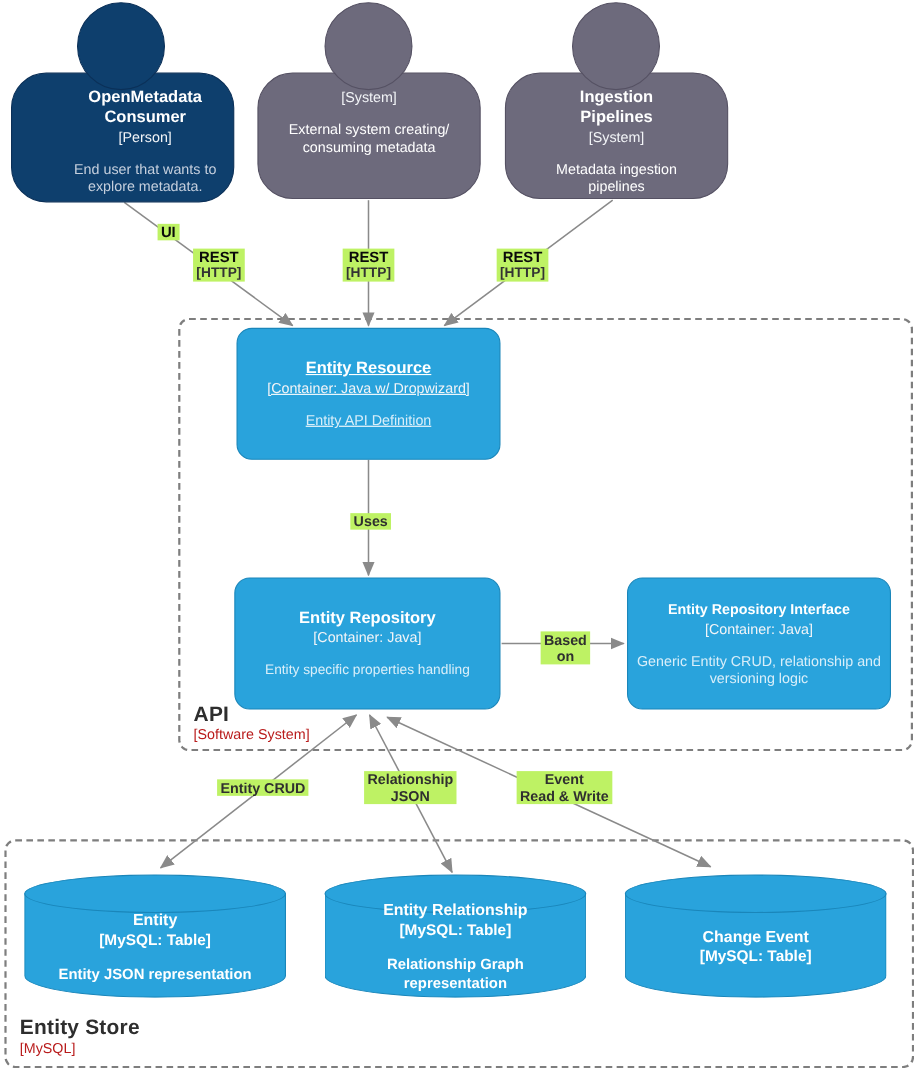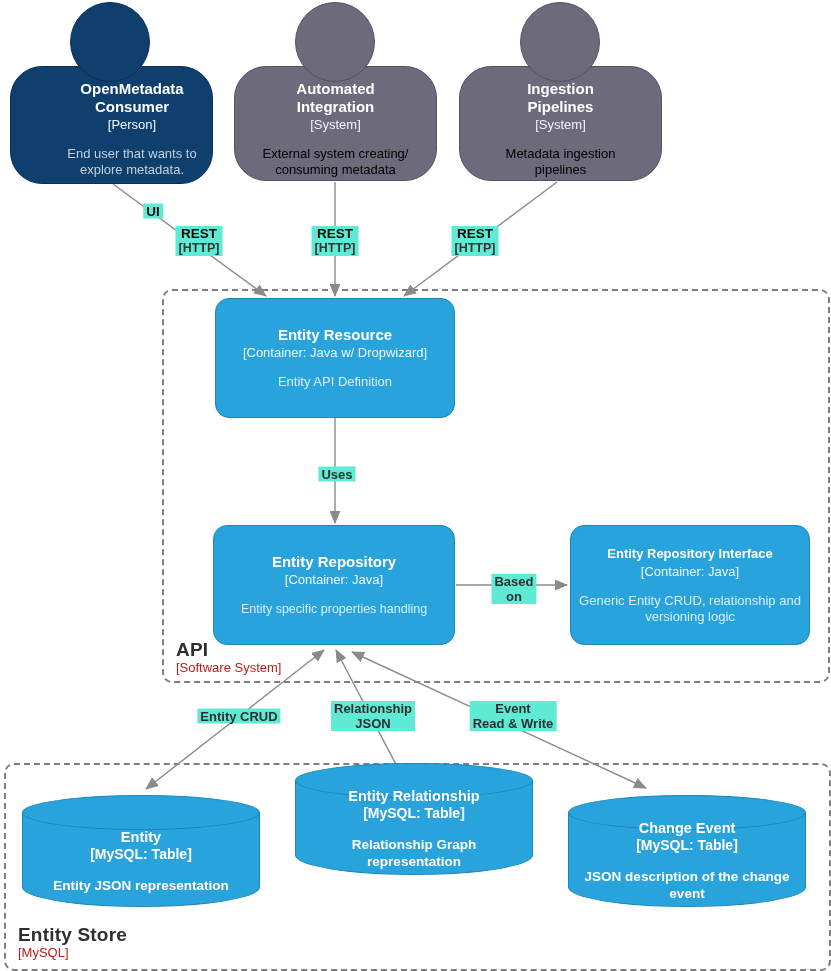--- a/index.html
+++ b/index.html
@@ -31,21 +31,21 @@
   .gray{background:#6d6a7c;border:1.5px solid #555163;}
   .blue{background:#29a3dc;border:1.5px solid #1a86ba;}
   .box{
     border-radius:14px;display:flex;flex-direction:column;align-items:center;justify-content:center;
   }
   .title{font-weight:bold;font-size:15px;line-height:18px;}
   .nowrap{white-space:nowrap;}
   .meta{font-size:13px;line-height:17px;color:#f2f4f7;}
   .desc{font-size:13px;line-height:16px;margin-top:13px;}
   .desc-on-navy{color:#c5cfdd;}
-  .desc-on-gray{color:#000000;}
+  .desc-on-gray{color:#ffffff;}
   .desc-on-blue{color:#d8eef9;}
   
   .cyl{position:absolute;z-index:3;}
   .cyl-body{
     position:absolute;left:0;right:0;top:17px;bottom:0;background:#29a3dc;
     border:1.5px solid #1a86ba;border-top:none;box-sizing:border-box;
     border-radius:0 0 50% 50% / 0 0 20px 20px;z-index:3;
   }
   .cyl-top{
     position:absolute;left:0;right:0;top:0;height:35px;background:#29a3dc;
@@ -54,21 +54,21 @@
   .cyl-text{
     position:absolute;left:0;right:0;top:24px;bottom:4px;z-index:5;display:flex;
     flex-direction:column;align-items:center;justify-content:center;text-align:center;color:#fff;
   }
   .cyl .title{font-size:14.5px;line-height:17px;}
   .cyl .meta{font-weight:bold;font-size:14px;line-height:17px;color:#fff;}
   .cyl .desc{font-weight:bold;font-size:13.5px;line-height:17px;margin-top:14px;}
   
   .elabel{
     position:absolute;z-index:5;transform:translate(-50%,-50%);text-align:center;
-    background:#5eead4;padding:0 3px;
+    background:#bef264;padding:0 3px;
   }
   .el-desc{font-weight:bold;font-size:13px;line-height:15px;color:#2f2f2f;}
   .el-desc.dark{color:#0a0a0a;font-size:13.5px;}
   .el-tech{font-size:12.5px;line-height:15px;color:#333333;font-weight:bold;}
 </style>
 </head>
 <body>
 
 <div class="canvas">
 
@@ -107,33 +107,32 @@
 
   <div class="person-head navy" style="left:70px;top:2px;"></div>
   <div class="node person-body navy" style="left:10px;top:66px;width:203px;height:118px;">
     <div class="title" style="max-width:150px;">OpenMetadata Consumer</div>
     <div class="meta">[Person]</div>
     <div class="desc desc-on-navy" style="max-width:170px;">End user that wants to explore metadata.</div>
   </div>
 
   <div class="person-head gray" style="left:295px;top:2px;"></div>
   <div class="node person-body gray" style="left:234px;top:66px;width:203px;height:115px;">
-    <div class="title" style="max-width:120px;">Automated Integration</div>
     <div class="meta">[System]</div>
     <div class="desc desc-on-gray" style="max-width:190px;">External system creating/ consuming metadata</div>
   </div>
 
   <div class="person-head gray" style="left:520px;top:2px;"></div>
   <div class="node person-body gray" style="left:459px;top:66px;width:203px;height:115px;">
     <div class="title" style="max-width:110px;">Ingestion Pipelines</div>
     <div class="meta">[System]</div>
     <div class="desc desc-on-gray" style="max-width:160px;">Metadata ingestion pipelines</div>
   </div>
 
-  <div class="node box blue" style="left:215px;top:298px;width:240px;height:120px;">
+  <div class="node box blue" style="left:215px;top:298px;width:240px;height:120px;text-decoration:underline;">
     <div class="title nowrap">Entity Resource</div>
     <div class="meta nowrap">[Container: Java w/ Dropwizard]</div>
     <div class="desc desc-on-blue nowrap">Entity API Definition</div>
   </div>
 
   <div class="node box blue" style="left:213px;top:525px;width:242px;height:120px;">
     <div class="title nowrap">Entity Repository</div>
     <div class="meta nowrap">[Container: Java]</div>
     <div class="desc desc-on-blue nowrap" style="font-size:12.5px;">Entity specific properties handling</div>
   </div>
@@ -147,37 +146,36 @@
   <div class="cyl" style="left:22px;top:795px;width:238px;height:112px;">
     <div class="cyl-body"></div>
     <div class="cyl-top"></div>
     <div class="cyl-text">
       <div class="title nowrap">Entity</div>
       <div class="meta nowrap">[MySQL: Table]</div>
       <div class="desc nowrap">Entity JSON representation</div>
     </div>
   </div>
 
-  <div class="cyl" style="left:295px;top:763px;width:238px;height:112px;">
+  <div class="cyl" style="left:295px;top:795px;width:238px;height:112px;">
     <div class="cyl-body"></div>
     <div class="cyl-top"></div>
     <div class="cyl-text">
       <div class="title nowrap">Entity Relationship</div>
       <div class="meta nowrap">[MySQL: Table]</div>
       <div class="desc" style="max-width:175px;">Relationship Graph representation</div>
     </div>
   </div>
 
   <div class="cyl" style="left:568px;top:795px;width:238px;height:112px;">
     <div class="cyl-body"></div>
     <div class="cyl-top"></div>
     <div class="cyl-text">
       <div class="title nowrap">Change Event</div>
       <div class="meta nowrap">[MySQL: Table]</div>
-      <div class="desc" style="max-width:236px;">JSON description of the change event</div>
     </div>
   </div>
 
   <div class="elabel" style="left:153px;top:211px;">
     <div class="el-desc dark">UI</div>
   </div>
 
   <div class="elabel" style="left:199px;top:241px;">
     <div class="el-desc dark">REST</div>
     <div class="el-tech">[HTTP]</div>

